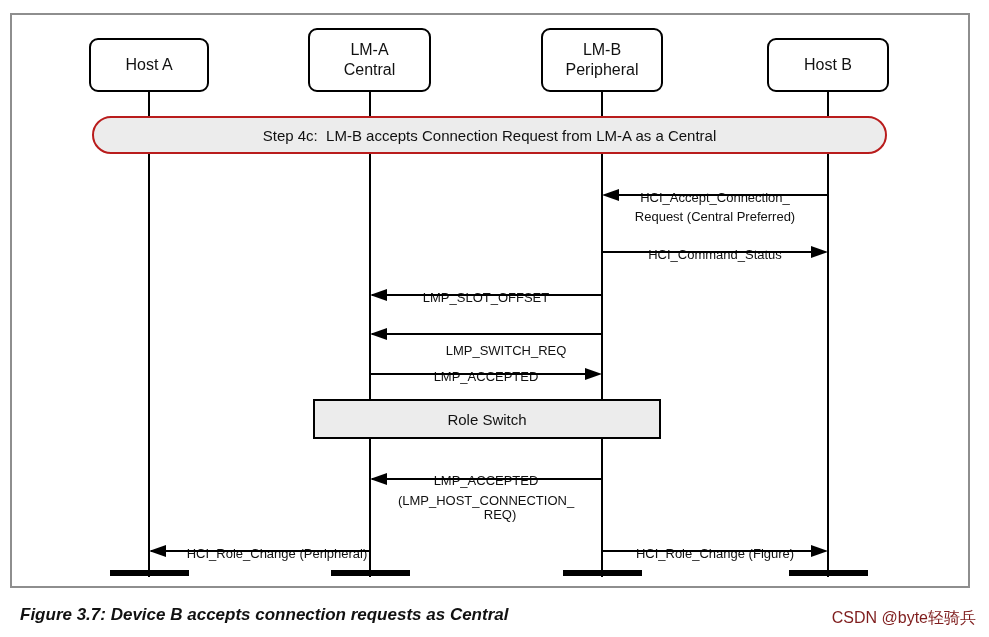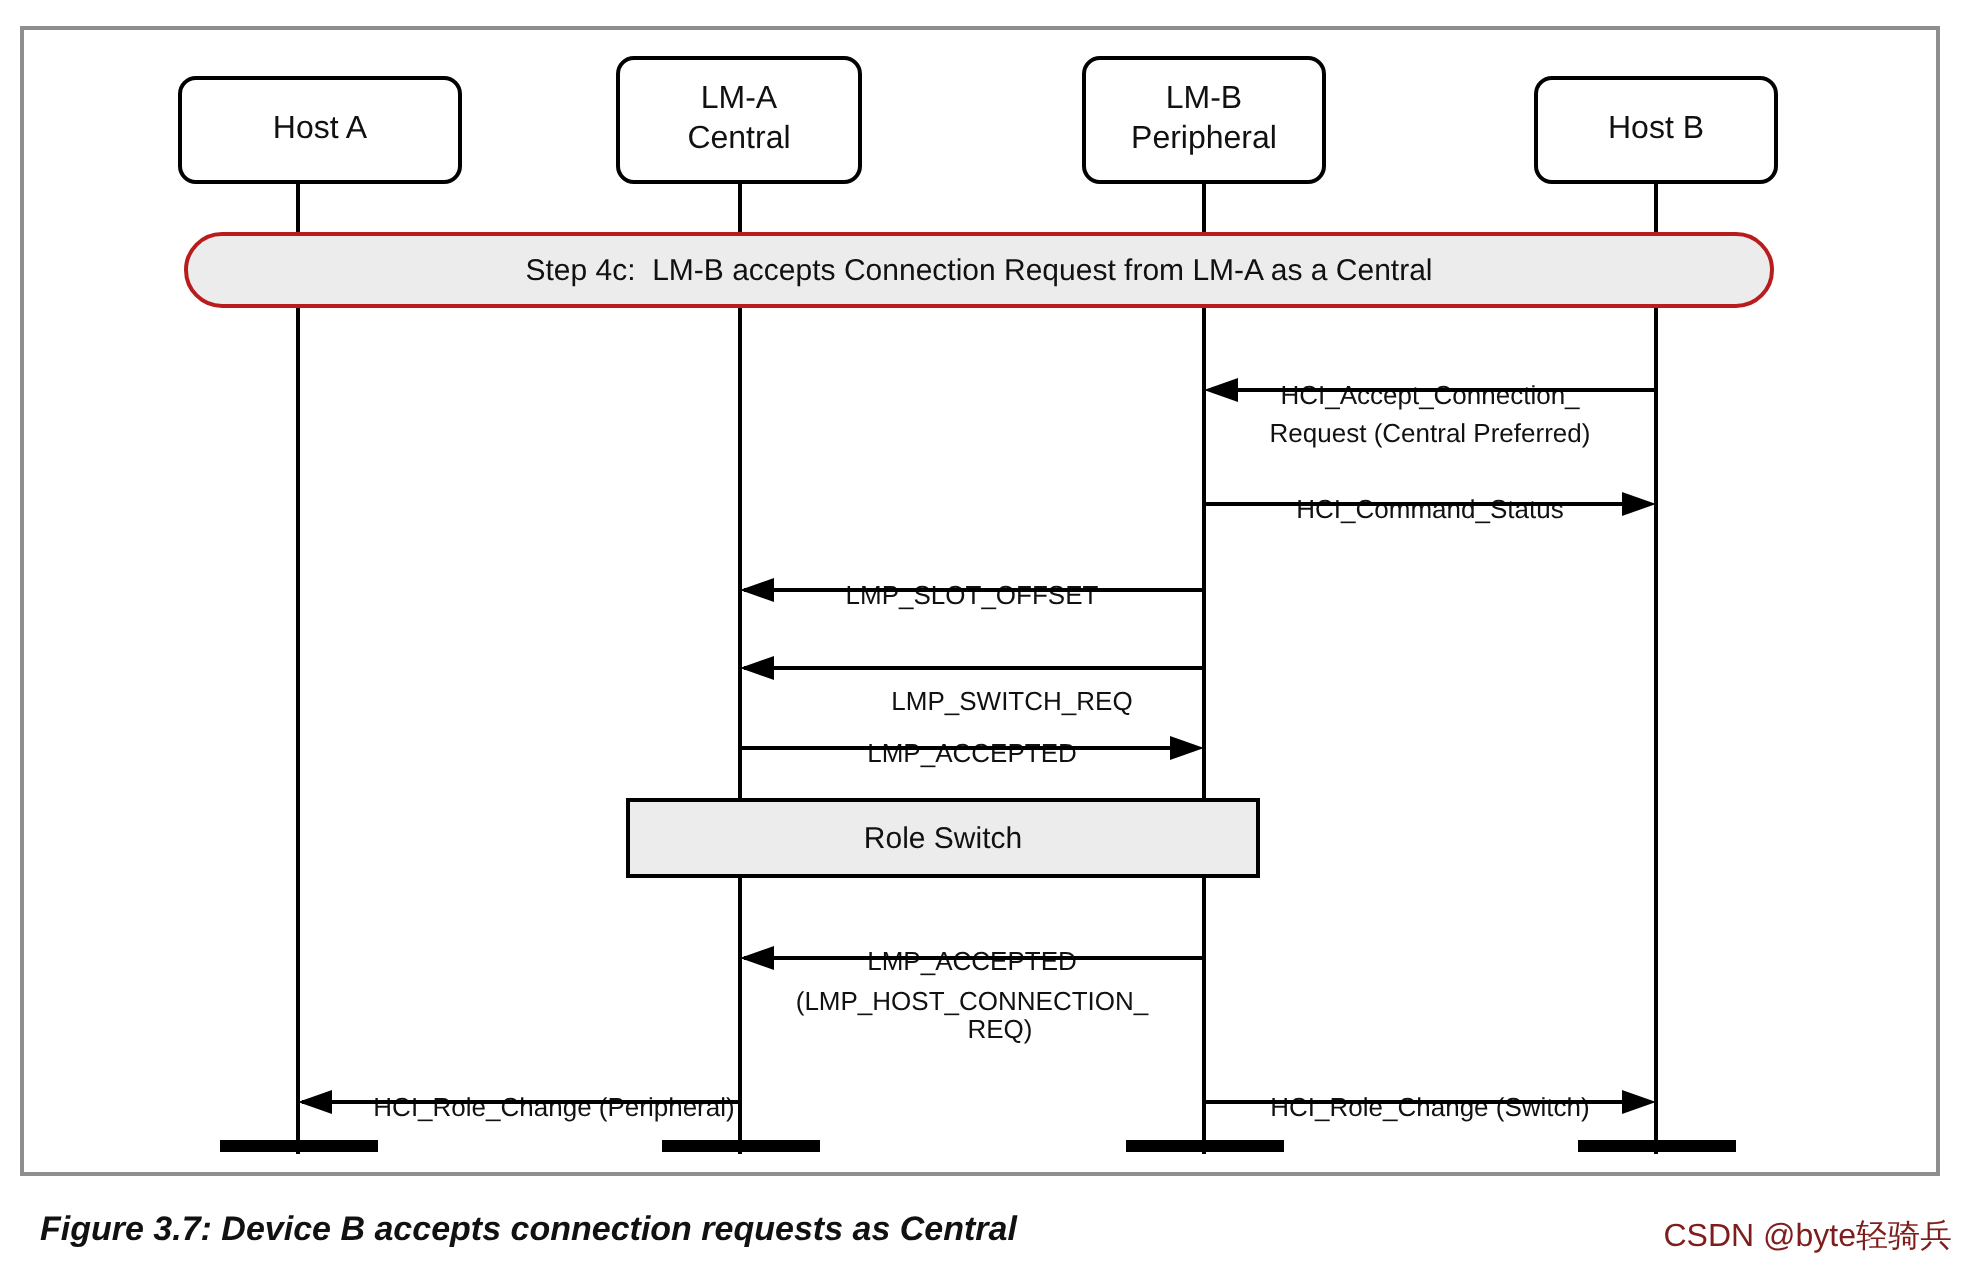--- a/index.html
+++ b/index.html
@@ -7,21 +7,21 @@
           font-family:"Liberation Sans","DejaVu Sans",sans-serif;color:#111;}
   .frame{position:absolute;left:10px;top:13px;width:960px;height:575px;
          border:2px solid #8e8e8e;box-sizing:border-box;z-index:0;}
   .lifeline{position:absolute;width:2px;top:92px;height:485px;background:#000;z-index:1;}
   .node{position:absolute;background:#fff;border:2px solid #000;border-radius:9px;
         display:flex;flex-direction:column;align-items:center;justify-content:center;
         font-size:16px;line-height:20px;box-sizing:border-box;z-index:2;text-align:center;}
   .banner{position:absolute;left:92px;top:116px;width:795px;height:38px;background:#ececec;
           border:2px solid #b91c1c;border-radius:20px;display:flex;align-items:center;justify-content:center;
           font-size:15px;box-sizing:border-box;z-index:3;}
-  .rolebox{position:absolute;left:313px;top:399px;width:317px;height:40px;background:#ececec;
+  .rolebox{position:absolute;left:313px;top:399px;width:348px;height:40px;background:#ececec;
            border:2px solid #000;display:flex;align-items:center;justify-content:center;
            font-size:15px;box-sizing:border-box;z-index:3;}
   .mline{position:absolute;height:2px;background:#000;z-index:4;}
   .arrow-left{position:absolute;width:0;height:0;border-top:6px solid transparent;
               border-bottom:6px solid transparent;border-right:17px solid #000;z-index:4;}
   .arrow-right{position:absolute;width:0;height:0;border-top:6px solid transparent;
                border-bottom:6px solid transparent;border-left:17px solid #000;z-index:4;}
   .mlabel{position:absolute;font-size:13px;line-height:14px;text-align:center;z-index:4;white-space:nowrap;margin-top:12px;}
   .term{position:absolute;top:570px;width:79px;height:6px;background:#000;z-index:2;}
   .caption{position:absolute;left:20px;top:605px;font-size:17px;font-style:italic;font-weight:bold;z-index:2;}
@@ -32,21 +32,21 @@
 
 <div class="canvas">
 
   <div class="frame"></div>
 
   <div class="lifeline" style="left:148px"></div>
   <div class="lifeline" style="left:369px"></div>
   <div class="lifeline" style="left:601px"></div>
   <div class="lifeline" style="left:827px"></div>
 
-  <div class="node" style="left:89px;top:38px;width:142px;height:54px">
+  <div class="node" style="left:89px;top:38px;width:120px;height:54px">
     <span>Host A</span>
     <span></span>
   </div>
   <div class="node" style="left:308px;top:28px;width:123px;height:64px">
     <span>LM-A</span>
     <span>Central</span>
   </div>
   <div class="node" style="left:541px;top:28px;width:122px;height:64px">
     <span>LM-B</span>
     <span>Peripheral</span>
@@ -84,21 +84,21 @@
   <div class="mlabel" style="left:370px;top:462px;width:232px">LMP_ACCEPTED</div>
   <div class="mline" style="left:372px;top:478px;width:230px"></div>
   <div class="arrow-left" style="left:370px;top:473px"></div>
   <div class="mlabel" style="left:370px;top:482px;width:232px">(LMP_HOST_CONNECTION_</div>
   <div class="mlabel" style="left:384px;top:496px;width:232px">REQ)</div>
 
   <div class="mlabel" style="left:149px;top:535px;width:256px">HCI_Role_Change (Peripheral)</div>
   <div class="mline" style="left:151px;top:550px;width:219px"></div>
   <div class="arrow-left" style="left:149px;top:545px"></div>
 
-  <div class="mlabel" style="left:602px;top:535px;width:226px">HCI_Role_Change (Switch)</div>
+  <div class="mlabel" style="left:602px;top:535px;width:226px">HCI_Role_Change (Figure)</div>
   <div class="mline" style="left:602px;top:550px;width:223px"></div>
   <div class="arrow-right" style="left:811px;top:545px"></div>
 
   <div class="term" style="left:110px"></div>
   <div class="term" style="left:331px"></div>
   <div class="term" style="left:563px"></div>
   <div class="term" style="left:789px"></div>
 
   <div class="caption">Figure 3.7: Device B accepts connection requests as Central</div>
   <div class="watermark">CSDN @byte轻骑兵</div>

